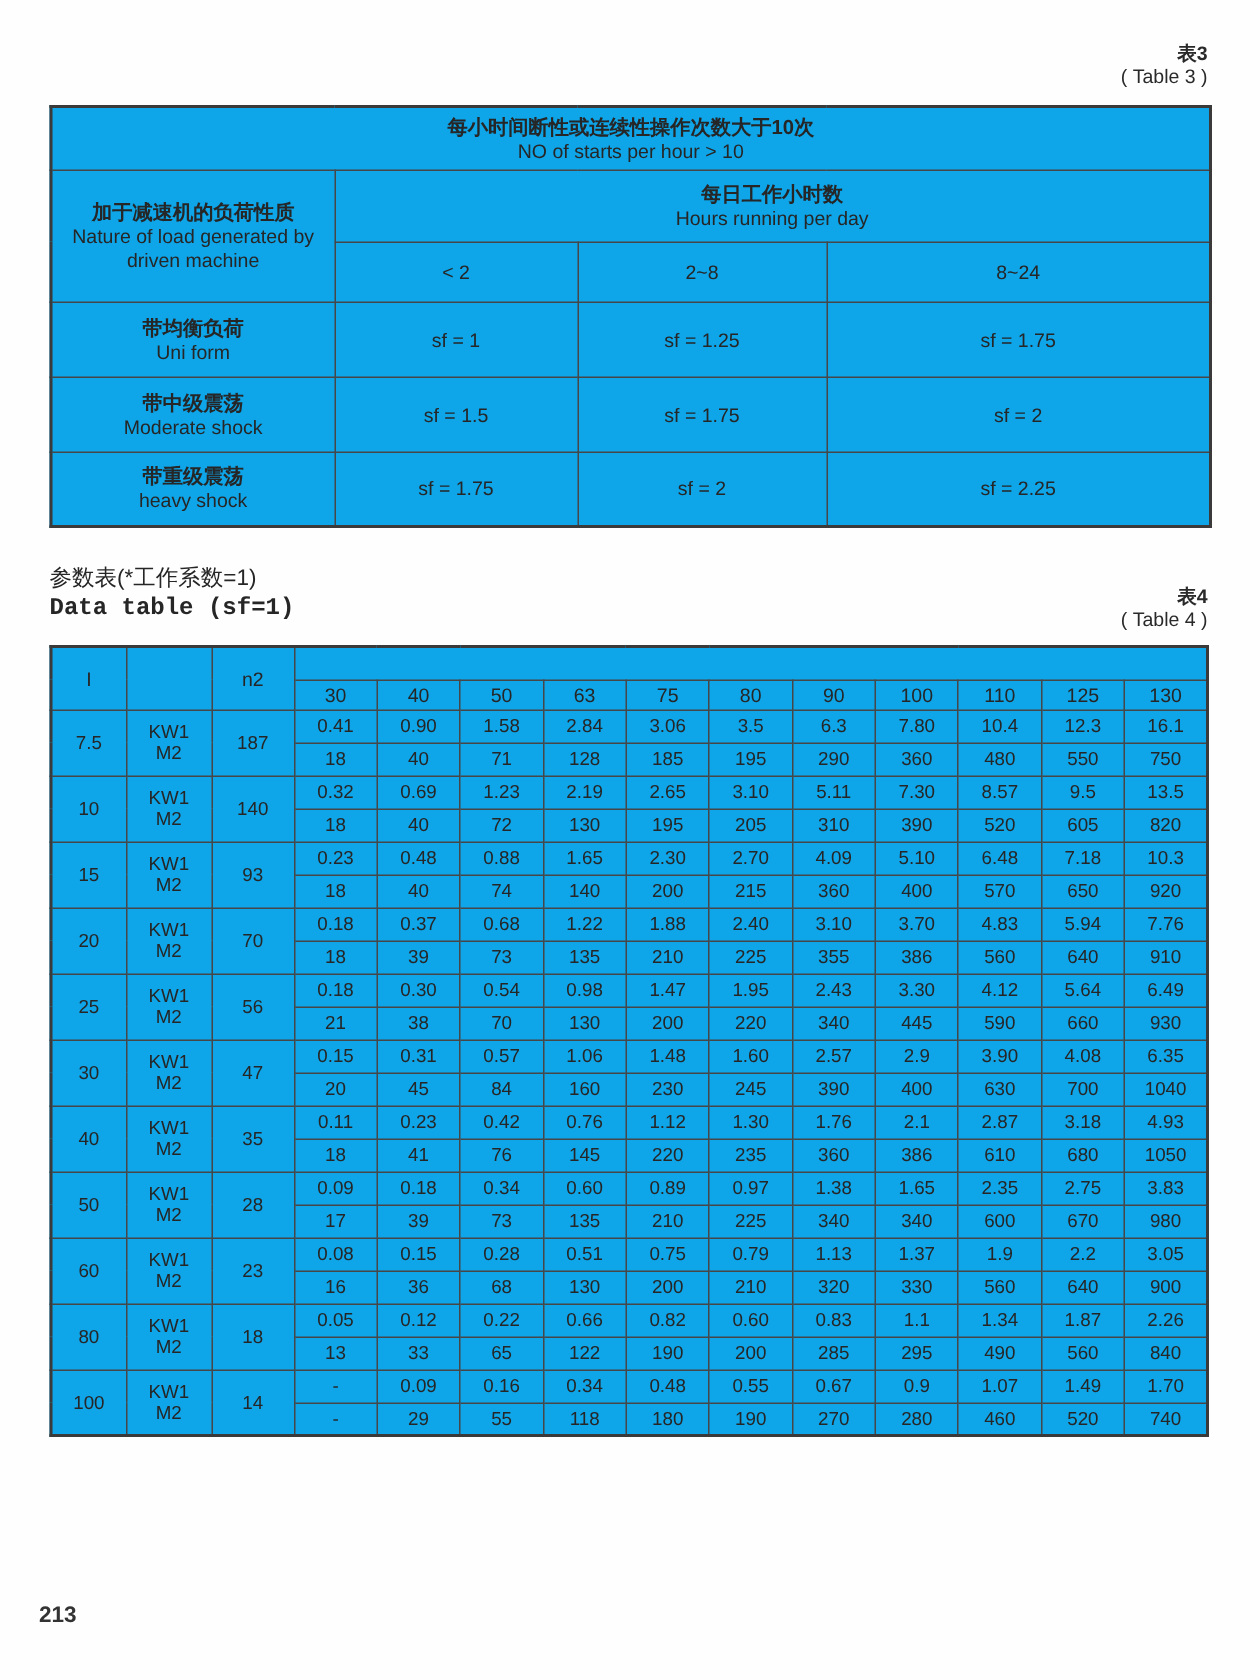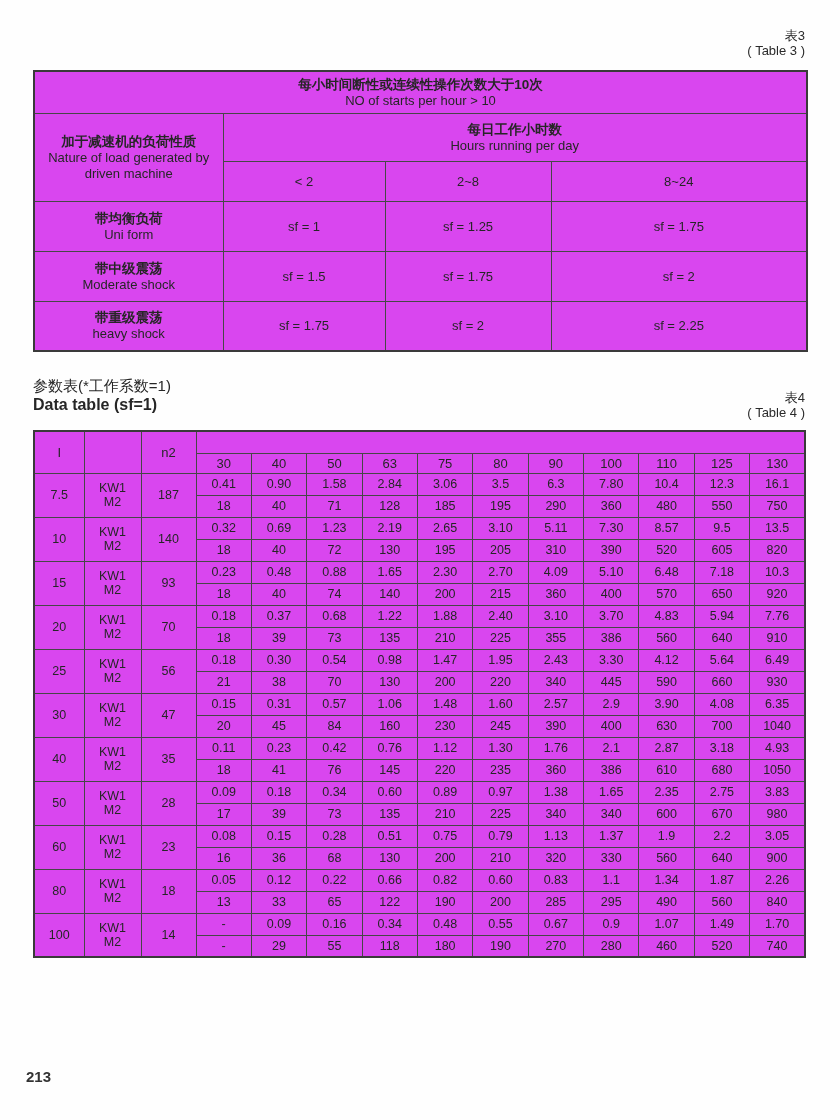--- a/index.html
+++ b/index.html
@@ -3,30 +3,30 @@
 <meta charset="utf-8">
 <style>
   html,body{margin:0;padding:0;background:#e8e8e8;}
   .page{
     position:relative;width:840px;height:1120px;background:#fefefe;
     font-family:"Liberation Sans", sans-serif;color:#262626;overflow:hidden;
     margin:0 auto;
   }
   
   .cap-right{position:absolute;text-align:right;font-size:13px;line-height:15px;color:#2a2a2a;}
-  .cap-right .zh{font-weight:400;}
+  .cap-right .zh{font-weight:700;}
   #t3cap{top:28px;right:35px;}
   #t4cap{top:390px;right:35px;}
   .t4title{position:absolute;left:33px;top:376px;line-height:19px;}
   .t4title .zh{font-size:15px;font-weight:400;}
-  .t4title .en{font-size:16px;font-weight:700;}
+  .t4title .en{font-size:16px;font-weight:700;font-family:Liberation Mono, monospace;}
   .pagenum{position:absolute;left:26px;top:1068px;font-size:15px;font-weight:700;color:#333;}
 
   
-  table{border-collapse:collapse;table-layout:fixed;background:#d946ef;}
+  table{border-collapse:collapse;table-layout:fixed;background:#0ea5e9;}
   td{border:1px solid #474747;text-align:center;vertical-align:middle;padding:0;
      font-size:13px;color:#262626;overflow:hidden;}
   table.frame{border:2px solid #3a3a3a;}
 
   
   #t3{position:absolute;left:33px;top:70px;width:773px;}
   #t3 .zh{font-weight:600;font-size:13.5px;display:block;line-height:17px;}
   #t3 .en{font-size:13px;display:block;line-height:16px;}
   
   #t4{position:absolute;left:33px;top:430px;width:773px;}

